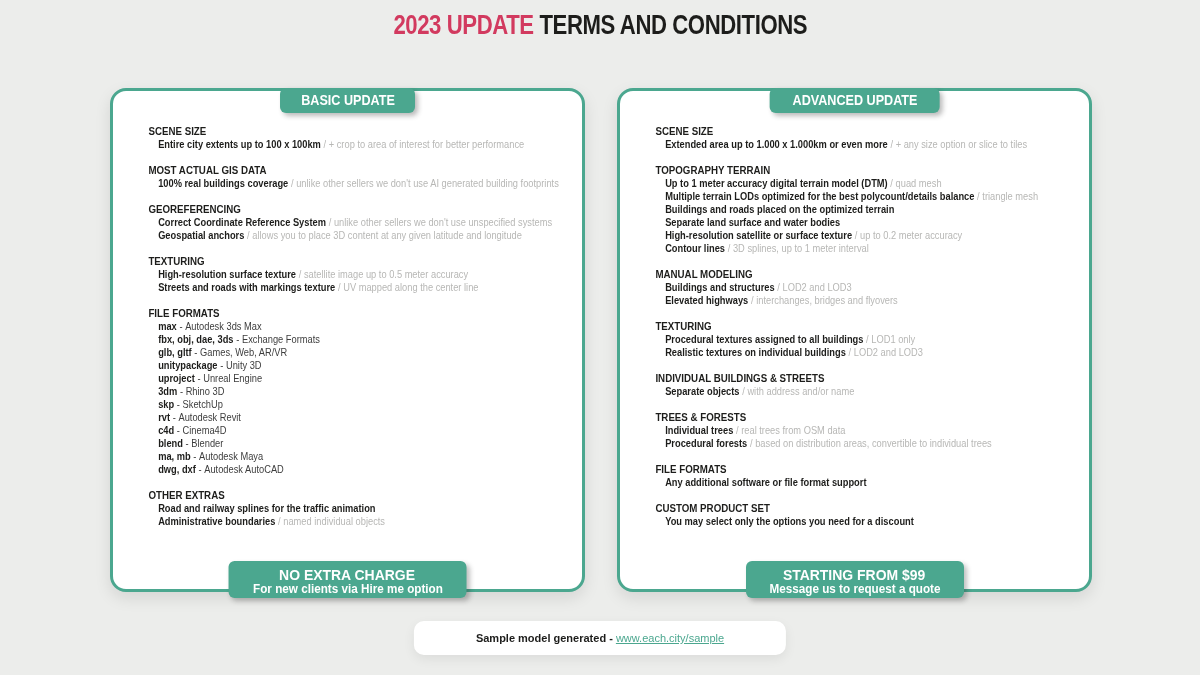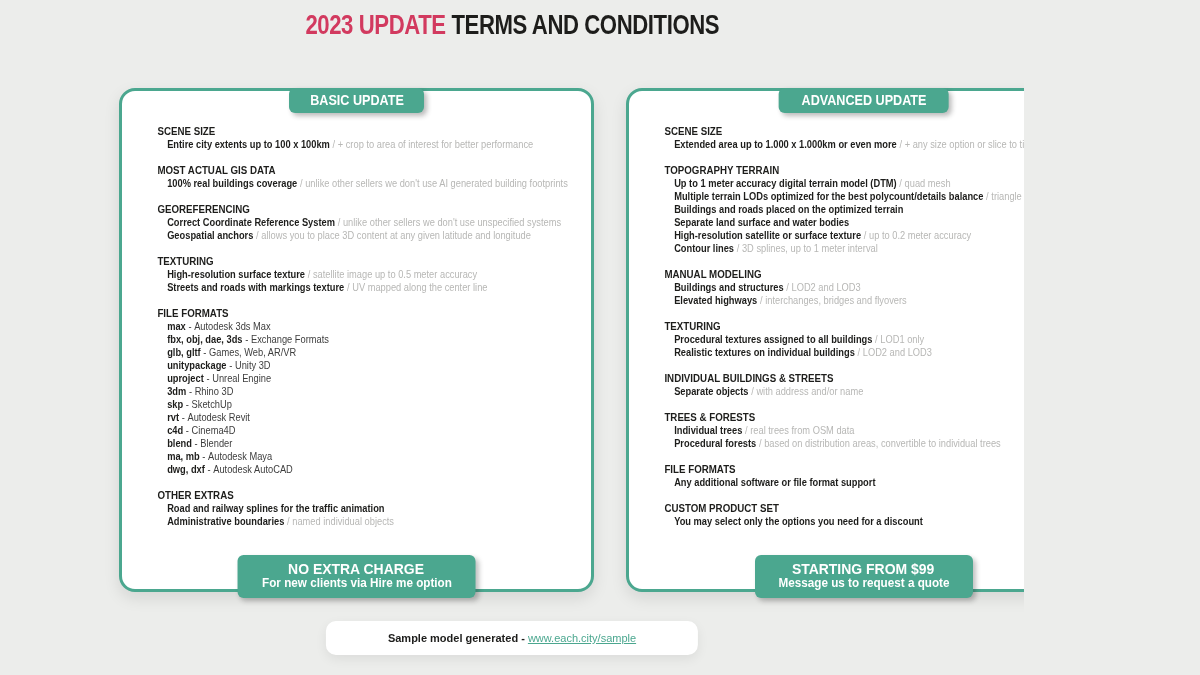--- a/index.html
+++ b/index.html
@@ -7,36 +7,36 @@
     --accent-red:#D23A5F;
     --text-dark:#1D1D1B;
     --note-light:#B7B7B5;
     --note-dark:#3D3D3D;
     --page-bg:#ECEDEB;
   }
   *{box-sizing:border-box;}
   html,body{margin:0;padding:0;}
   body{background:var(--page-bg);}
   .page{
-    position:relative;width:1024px;height:675px;overflow:hidden;
+    position:relative;width:1200px;height:675px;overflow:hidden;
     background:var(--page-bg);
     font-family:"Liberation Sans","DejaVu Sans",sans-serif;
     color:var(--text-dark);
   }
   
   .cx{display:inline-block;transform:scaleX(0.82);transform-origin:50% 50%;white-space:nowrap;}
   .cx90{display:inline-block;transform:scaleX(0.90);transform-origin:50% 50%;white-space:nowrap;}
 
   header{position:absolute;top:0;left:0;width:100%;text-align:center;}
   .title{margin:11px 0 1px 0;font-size:27px;font-weight:700;letter-spacing:-0.5px;line-height:28px;}
   .title .red{color:var(--accent-red);}
   .subtitle{margin:0;font-size:11.5px;font-weight:700;line-height:13px;}
   .subtitle b{font-weight:900;}
 
-  .panels{position:absolute;top:88px;left:119px;display:flex;gap:32px;}
+  .panels{position:absolute;top:88px;left:110px;display:flex;gap:32px;}
   .panel{
     position:relative;width:475px;height:504px;background:#fff;
     border:3px solid var(--accent);border-radius:16px;
     box-shadow:0 6px 16px rgba(0,0,0,0.10);
   }
   .panel-body{
     width:520px;padding:34px 0 0 40px;
     transform:scaleX(0.885);transform-origin:0 0;
   }
   .section{margin-bottom:13px;}
@@ -49,21 +49,21 @@
 
   .top-badge{
     position:absolute;top:-3px;left:50%;transform:translateX(-50%);
     background:var(--accent);color:#fff;border-radius:6px;
     padding:5px 16px 6px;font-size:14px;font-weight:700;line-height:14px;
     box-shadow:3px 3px 5px rgba(30,30,30,0.30);white-space:nowrap;
   }
   .bottom-badge{
     position:absolute;bottom:-9px;left:50%;transform:translateX(-50%);
     background:var(--accent);color:#fff;border-radius:6px;text-align:center;
-    padding:5px 14px 10px;box-shadow:3px 3px 5px rgba(30,30,30,0.28);white-space:nowrap;text-decoration:underline;
+    padding:5px 14px 4px;box-shadow:3px 3px 5px rgba(30,30,30,0.28);white-space:nowrap;text-decoration:underline;
   }
   .badge-title{font-size:15.5px;font-weight:800;line-height:17px;}
   .badge-sub{font-size:13px;font-weight:600;line-height:11px;}
 
   .footer-bar{
     position:absolute;top:621px;left:50%;transform:translateX(-50%);
     background:#fff;border-radius:10px;padding:11px 62px;
     box-shadow:0 4px 12px rgba(0,0,0,0.07);
     font-size:11px;font-weight:700;white-space:nowrap;
   }

